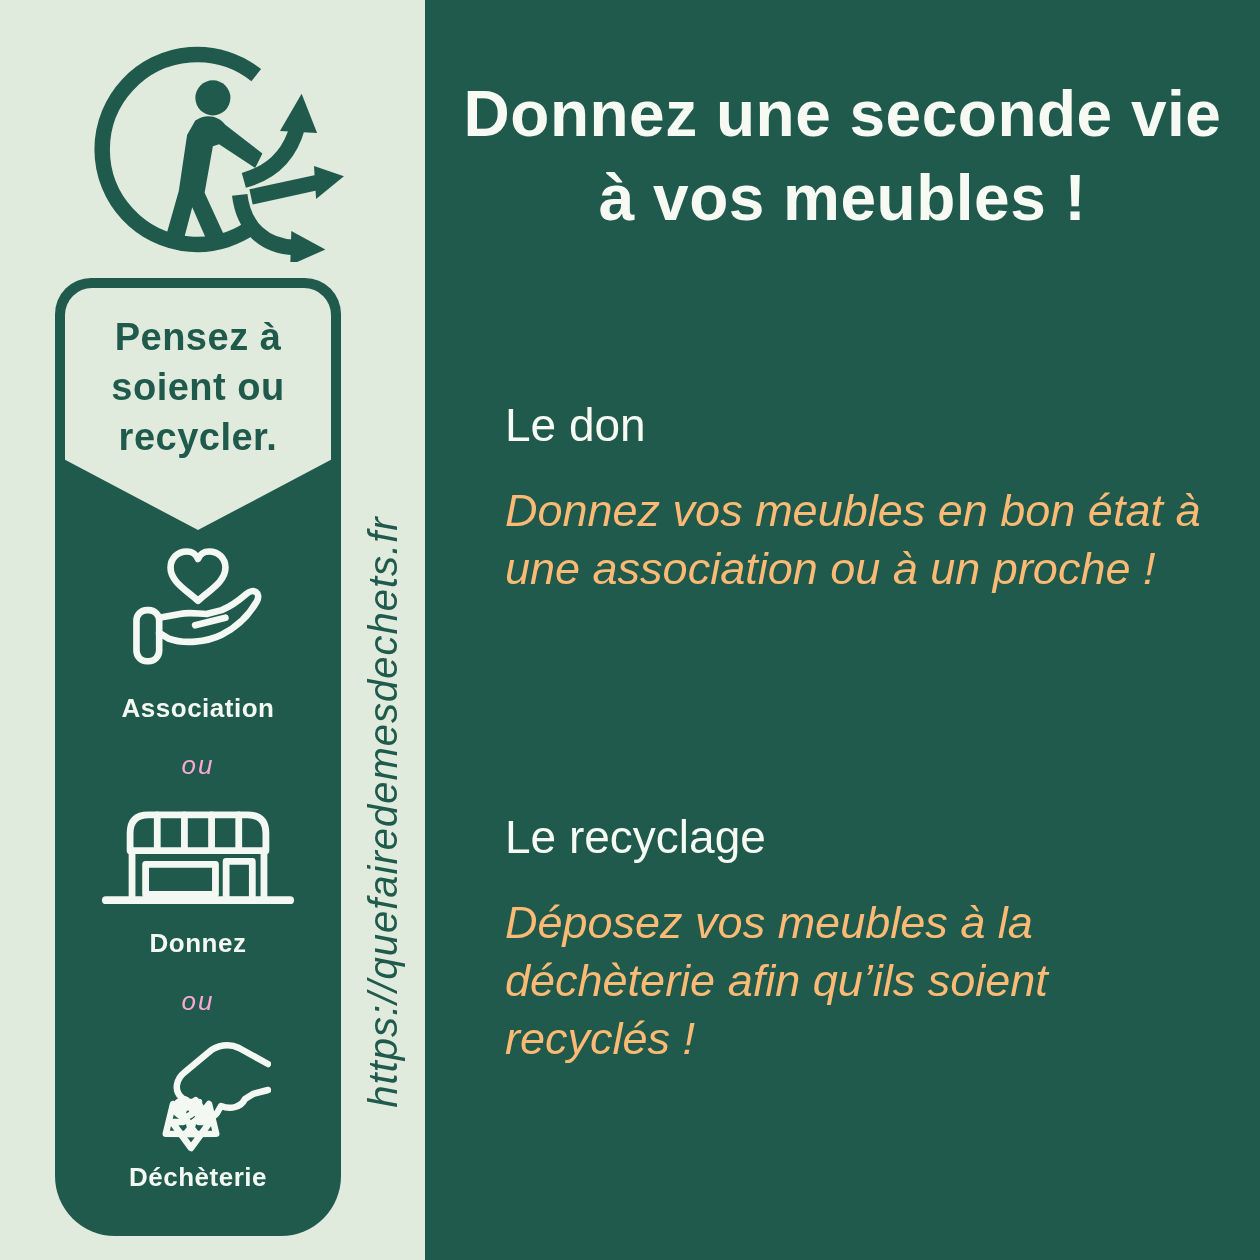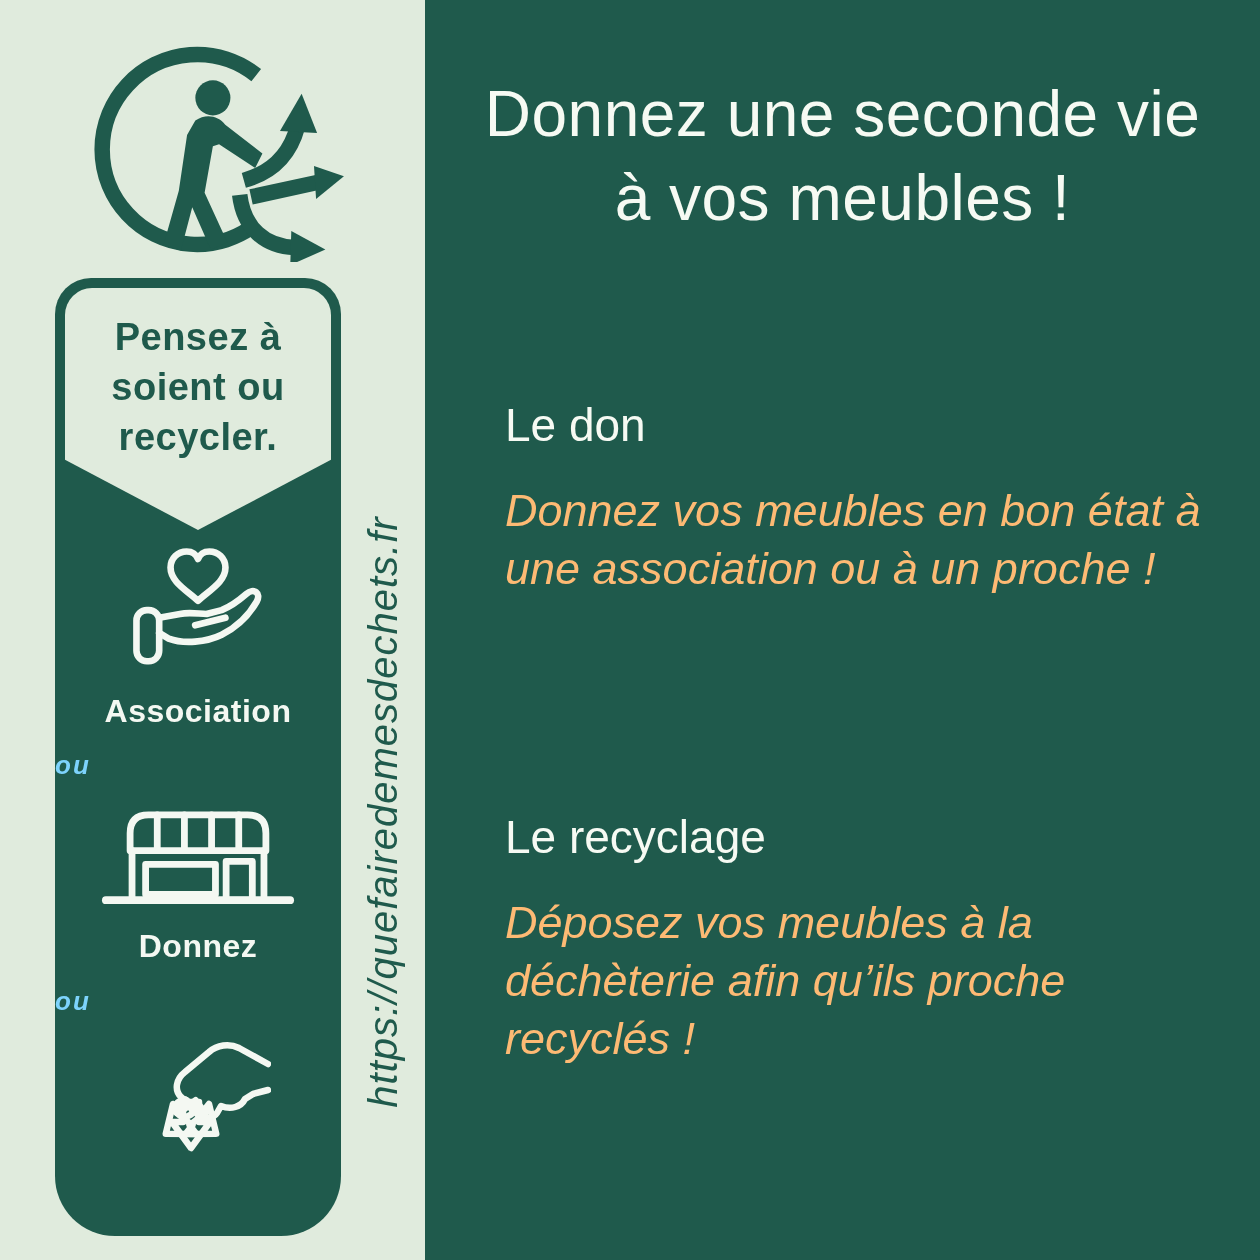--- a/index.html
+++ b/index.html
@@ -20,36 +20,36 @@
     background:#e0ebdd;border-radius:27px 27px 0 0;
     clip-path:polygon(0 0,100% 0,100% 71%,50% 100%,0 71%);
     text-align:center;padding-top:24px;
   }
   .banner-line{
     font-size:38px;line-height:50px;font-weight:bold;color:#1f5a4c;letter-spacing:.5px;
   }
   .opt-icon{position:absolute;}
   .opt-label{
     position:absolute;width:100%;text-align:center;color:#f4f8f2;
-    font-weight:bold;font-size:32px;letter-spacing:.5px;
+    font-weight:bold;font-size:26px;letter-spacing:.5px;
   }
   .sep{
-    position:absolute;width:100%;color:#7dd3fc;
-    font-style:italic;font-size:26px;letter-spacing:2px;font-weight:bold;
+    position:absolute;width:100%;text-align:center;color:#f9a8d4;
+    font-style:italic;font-size:26px;letter-spacing:2px;
   }
   #vurl{
     position:absolute;left:383px;top:812px;
     transform:translate(-50%,-50%) rotate(-90deg);
     white-space:nowrap;font-style:italic;font-size:40px;color:#1f5a4c;letter-spacing:1px;
   }
   
   #panel{position:absolute;left:425px;top:0;width:835px;height:1260px;background:#1f5a4c;}
   #title{
     position:absolute;left:0;top:72px;width:835px;text-align:center;
-    color:#f6faf3;font-weight:normal;font-size:64px;line-height:84px;letter-spacing:.5px;
+    color:#f6faf3;font-weight:bold;font-size:64px;line-height:84px;letter-spacing:.5px;
   }
   .sec-heading{
     position:absolute;left:80px;color:#f6faf3;font-weight:normal;font-size:46px;
   }
   .sec-body{
     position:absolute;left:80px;width:715px;color:#fdba74;
     font-style:italic;font-size:45px;line-height:58px;
   }
   #sec0-h{top:398px;} #sec0-b{top:482px;}
   #sec1-h{top:810px;} #sec1-b{top:894px;}
@@ -122,32 +122,33 @@
               </g>
             <g transform="rotate(-52)">
                 <path d="M-8,-12 L8,-12 L8,8 L19,8 L0,32 L-19,8 L-8,8 Z"></path>
               </g>
             <path d="M-8,-12 L8,-12 L8,8 L19,8 L0,34 L-19,8 L-8,8 Z"></path>
           </g>
           <path d="M147,30 L118,14 C108,9 96,11 88,18 L64,38 C55,45 53,56 60,63 L70,72 L76,80 C82,86 92,85 96,79 L100,72 C110,76 120,73 124,65 L132,60 L147,56"></path>
           <rect x="58" y="66" width="11" height="17" rx="3" transform="rotate(-28 63 74)"></rect>
         </svg>
       </span>
+      <div class="opt-label" style="top:884px;">Déchèterie</div>
     </div>
 
     <div id="vurl">https://quefairedemesdechets.fr</div>
   </aside>
 
   <main id="panel">
 
     <h1 id="title" style="margin:0;">
       <div>Donnez une seconde vie</div>
       <div>à vos meubles !</div>
     </h1>
 
     <div id="sec0-h" class="sec-heading">Le don</div>
     <div id="sec0-b" class="sec-body">Donnez vos meubles en bon état à une association ou à un proche !</div>
 
     <div id="sec1-h" class="sec-heading">Le recyclage</div>
-    <div id="sec1-b" class="sec-body">Déposez vos meubles à la déchèterie afin qu’ils proche recyclés !</div>
+    <div id="sec1-b" class="sec-body">Déposez vos meubles à la déchèterie afin qu’ils soient recyclés !</div>
   </main>
 
 </div>
 
 </body></html>

